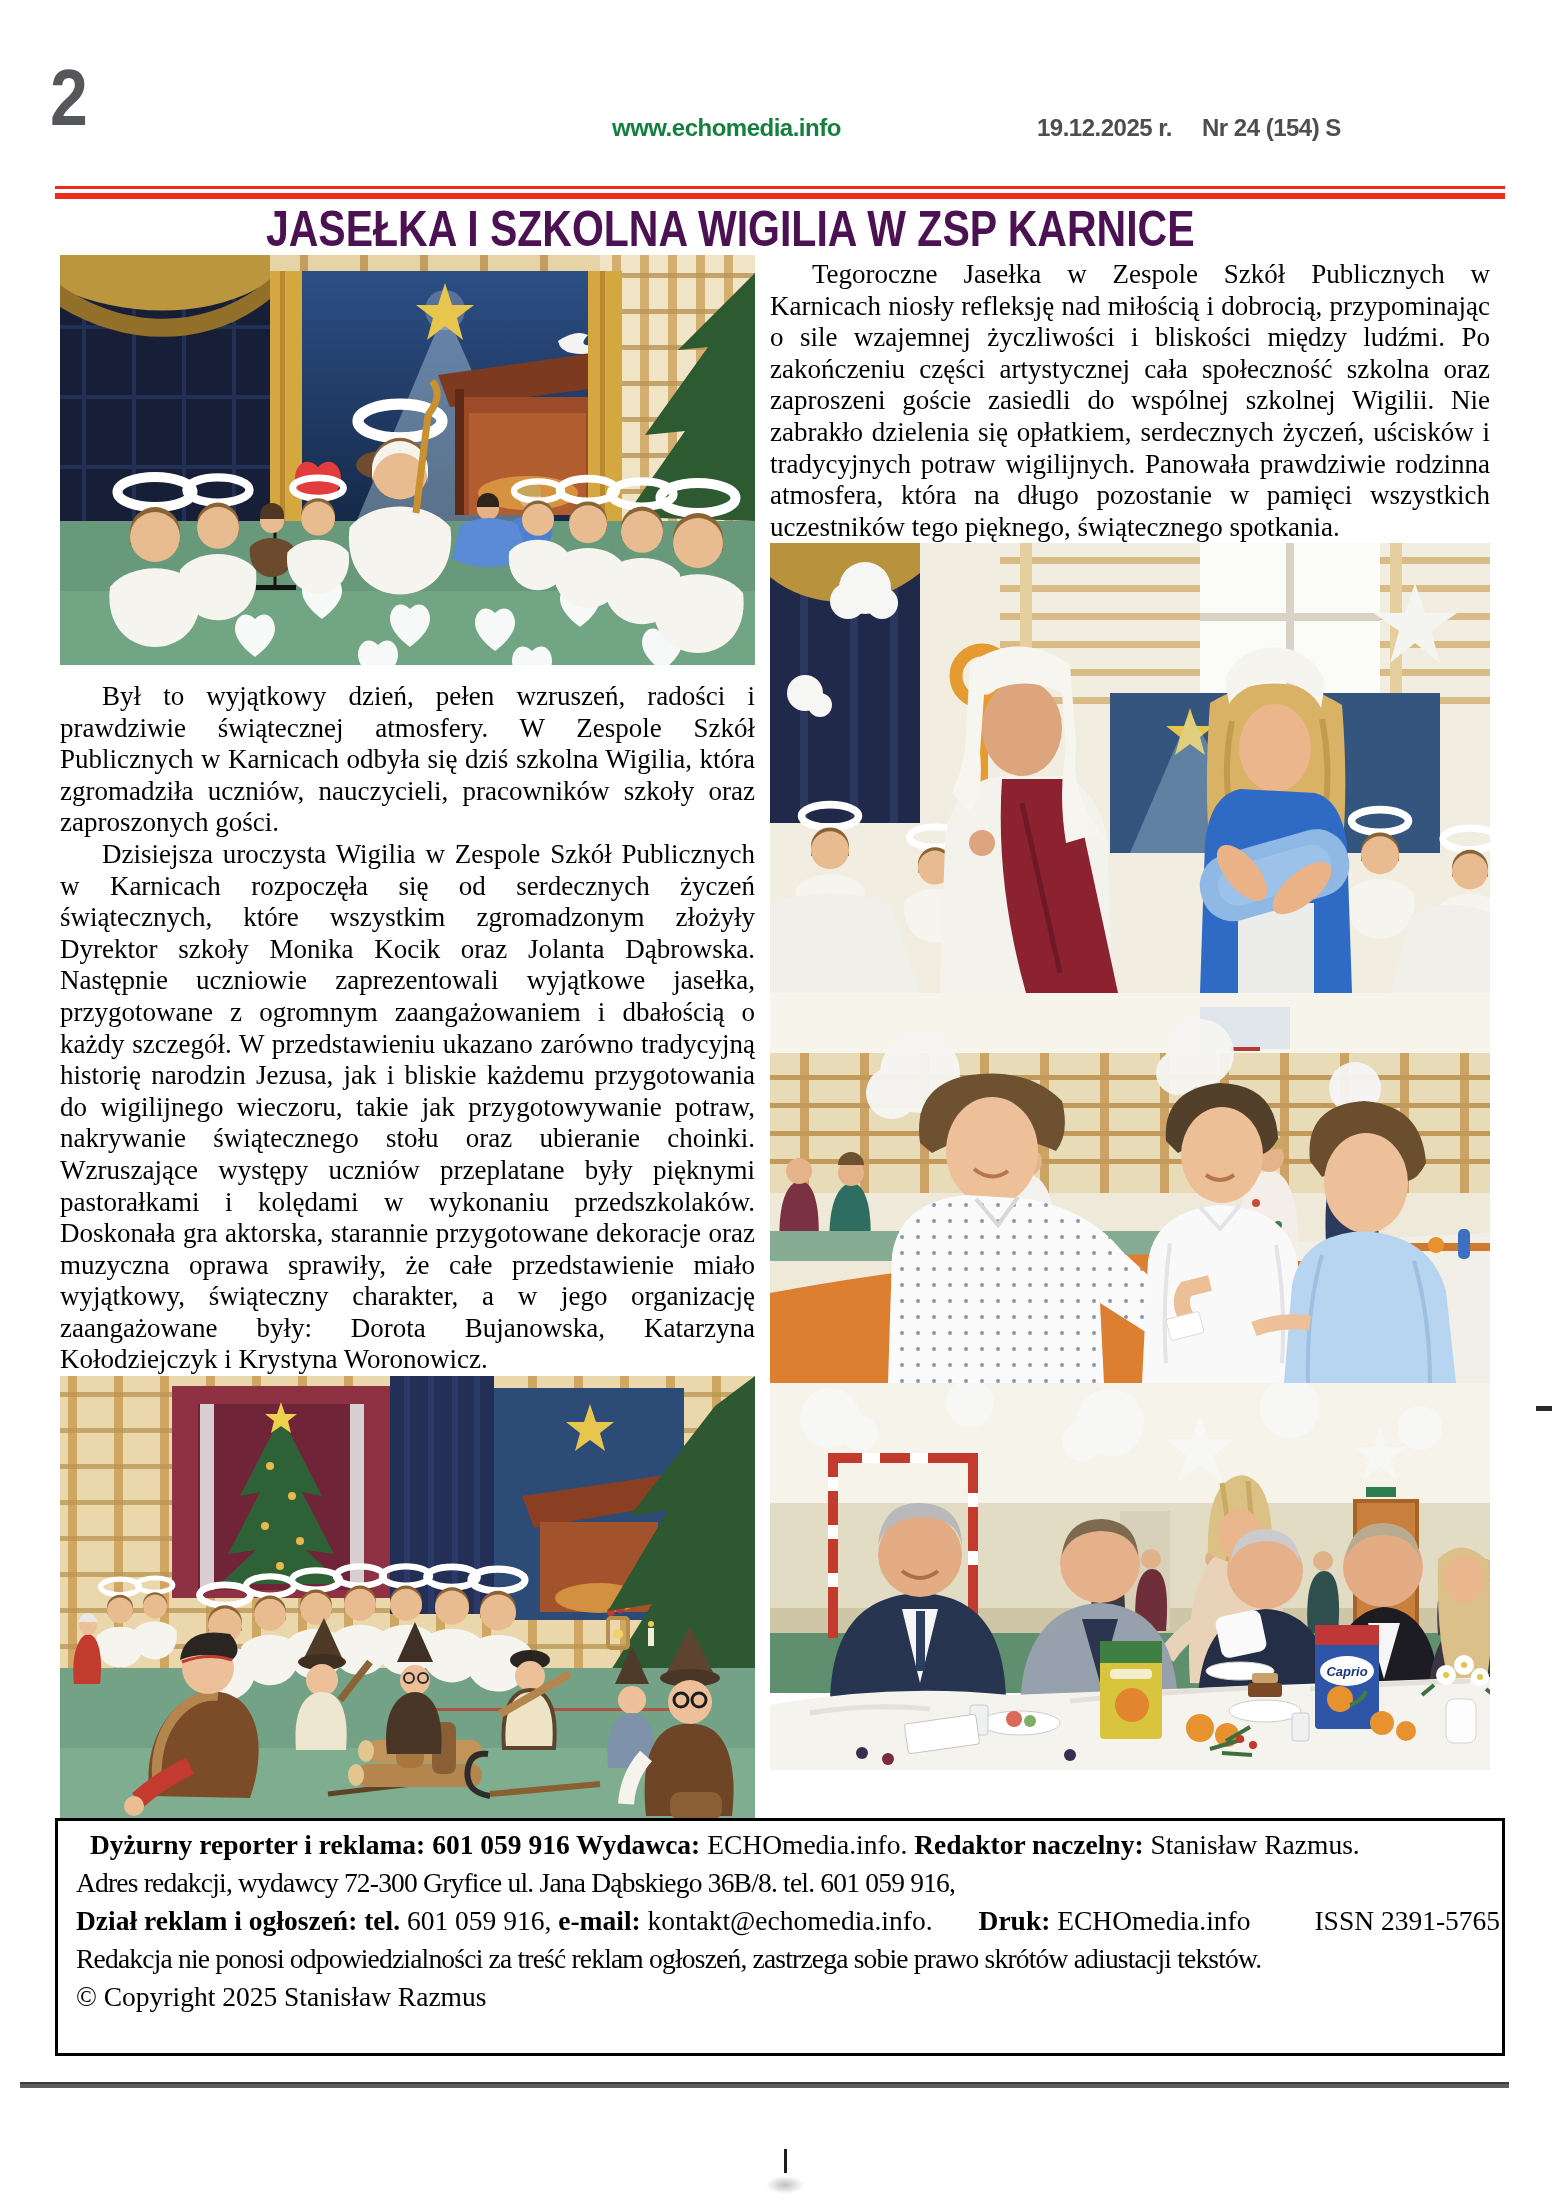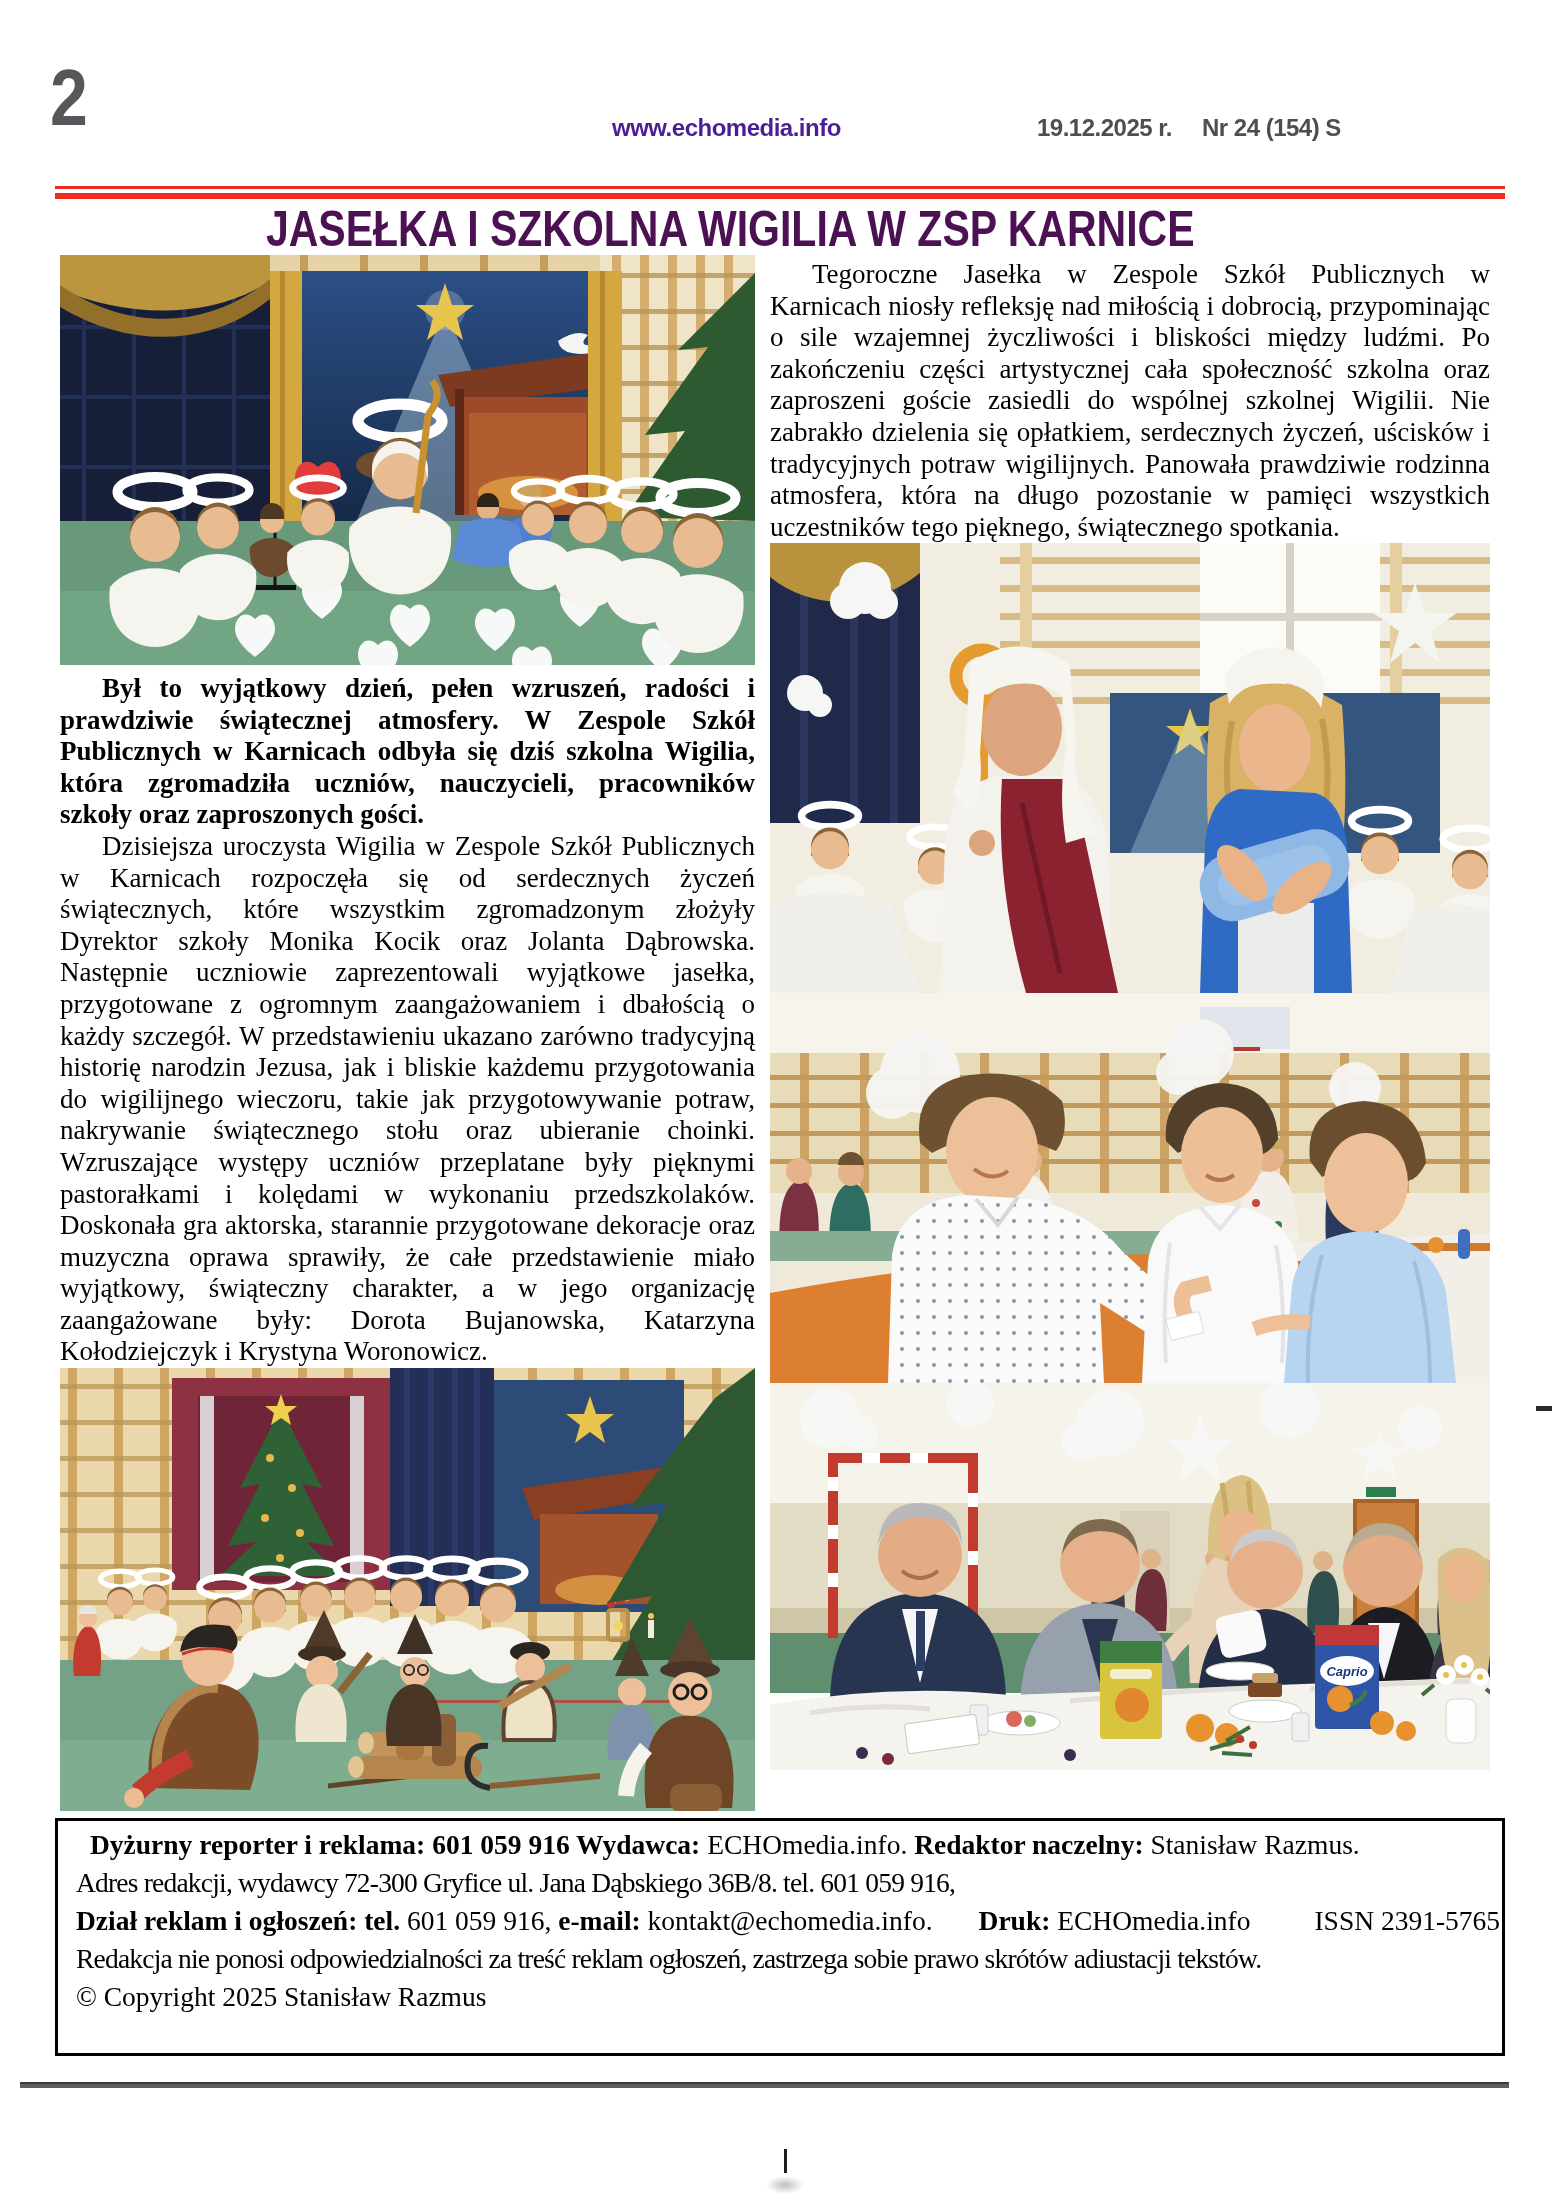--- a/index.html
+++ b/index.html
@@ -6,40 +6,40 @@
   .page{position:relative;width:1558px;height:2203px;background:#fff;
         font-family:"Liberation Serif",serif;color:#000;overflow:hidden;}
 
   
   .page-number{position:absolute;left:50px;top:58px;
     font-family:"Liberation Sans",sans-serif;font-weight:bold;font-size:80px;
     color:#55575a;line-height:1;}
   .page-number .squeeze{display:inline-block;transform:scaleX(.85);transform-origin:0 50%;}
   .site-url{position:absolute;left:612px;top:114px;
     font-family:"Liberation Sans",sans-serif;font-weight:bold;font-size:24px;
-    color:#4c1d95;letter-spacing:-.5px;text-align:right;}
+    color:#15803d;letter-spacing:-.5px;text-align:right;}
   .header-right{position:absolute;left:1037px;top:114px;display:flex;gap:30px;
     font-family:"Liberation Sans",sans-serif;font-weight:bold;font-size:24px;
     color:#4c4e52;letter-spacing:-.5px;text-align:center;}
 
   .rule-red{position:absolute;left:55px;top:186px;width:1450px;}
   .rule-red .thin{height:3px;background:#ee2b1d;margin-bottom:4px;}
   .rule-red .thick{height:6px;background:#ee2b1d;}
 
   .article-title{position:absolute;left:0;top:204px;width:1460px;text-align:center;
     font-family:"Liberation Sans",sans-serif;font-weight:bold;font-size:50px;
     color:#4b1152;line-height:1;margin:0;}
   .article-title .squeeze{display:inline-block;transform:scaleX(.82);transform-origin:50% 50%;white-space:nowrap;}
 
   
   .col-left{position:absolute;left:60px;top:255px;width:695px;}
   .col-right{position:absolute;left:770px;top:255px;width:720px;}
   .body-text{font-size:27px;line-height:31.6px;text-align:justify;
     text-indent:42px;margin:0;}
-  .lead{font-weight:bold;margin-top:8px;}
+  .lead{font-weight:normal;margin-top:16px;}
   .col-left .body-text+.body-text{margin-top:0;}
   .col-right .body-text{margin-top:4px;}
 
   figure.photo{margin:0;line-height:0;}
   figure.photo svg{display:block;}
   .m16{margin-top:16px;} .m10{margin-top:10px;} .m14{margin-top:14px;}
 
   
   .imprint{position:absolute;left:55px;top:1818px;width:1450px;height:238px;
     border:3px solid #000000;box-sizing:border-box;padding:5px 18px 0 18px;

